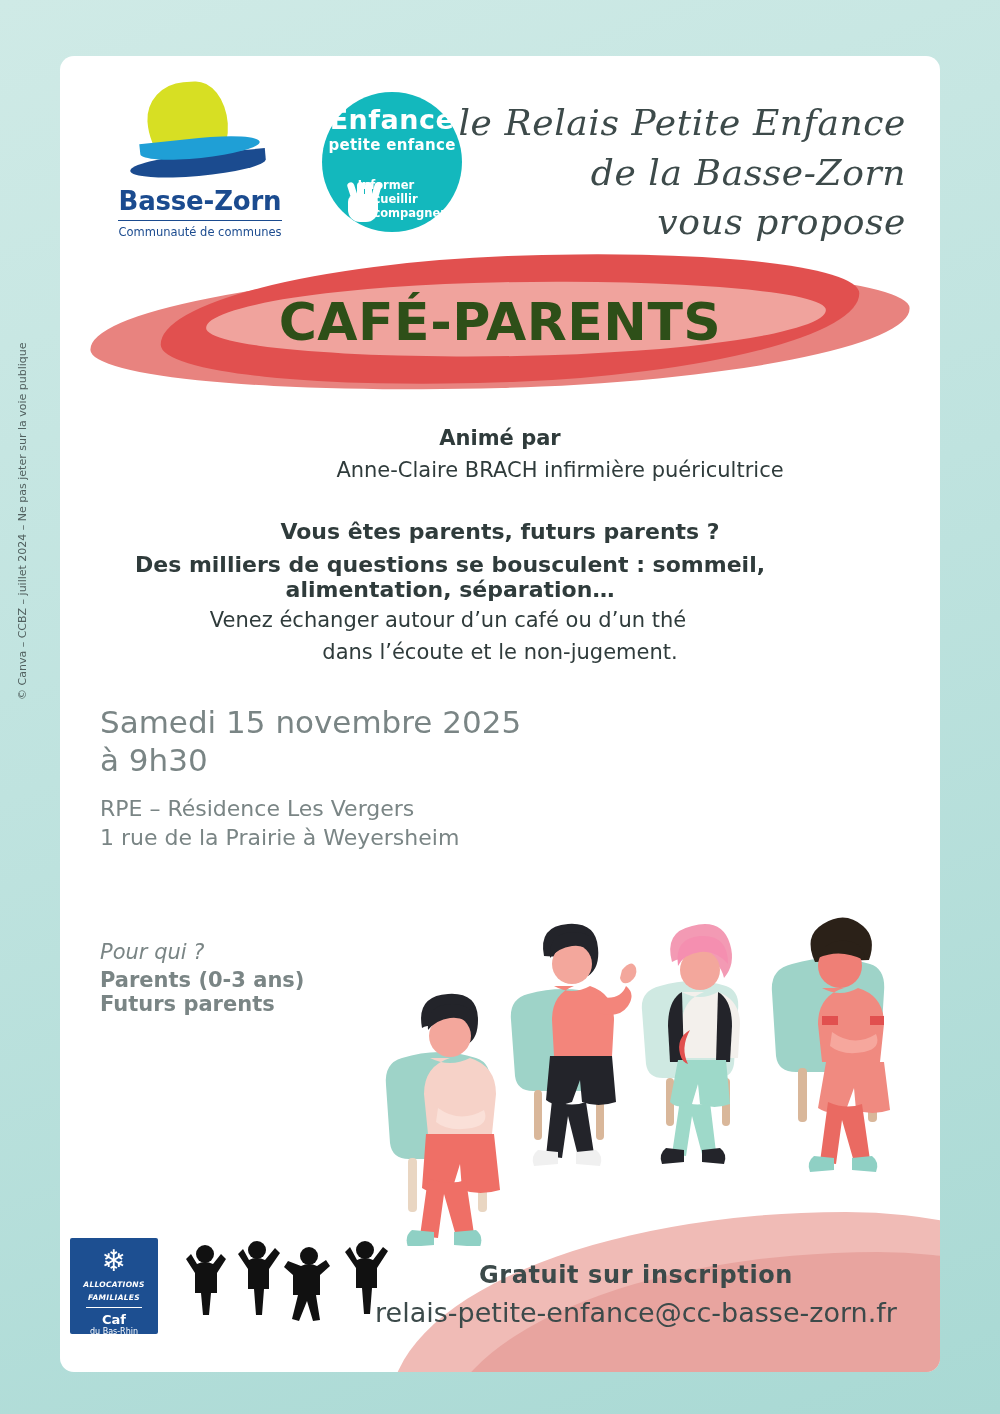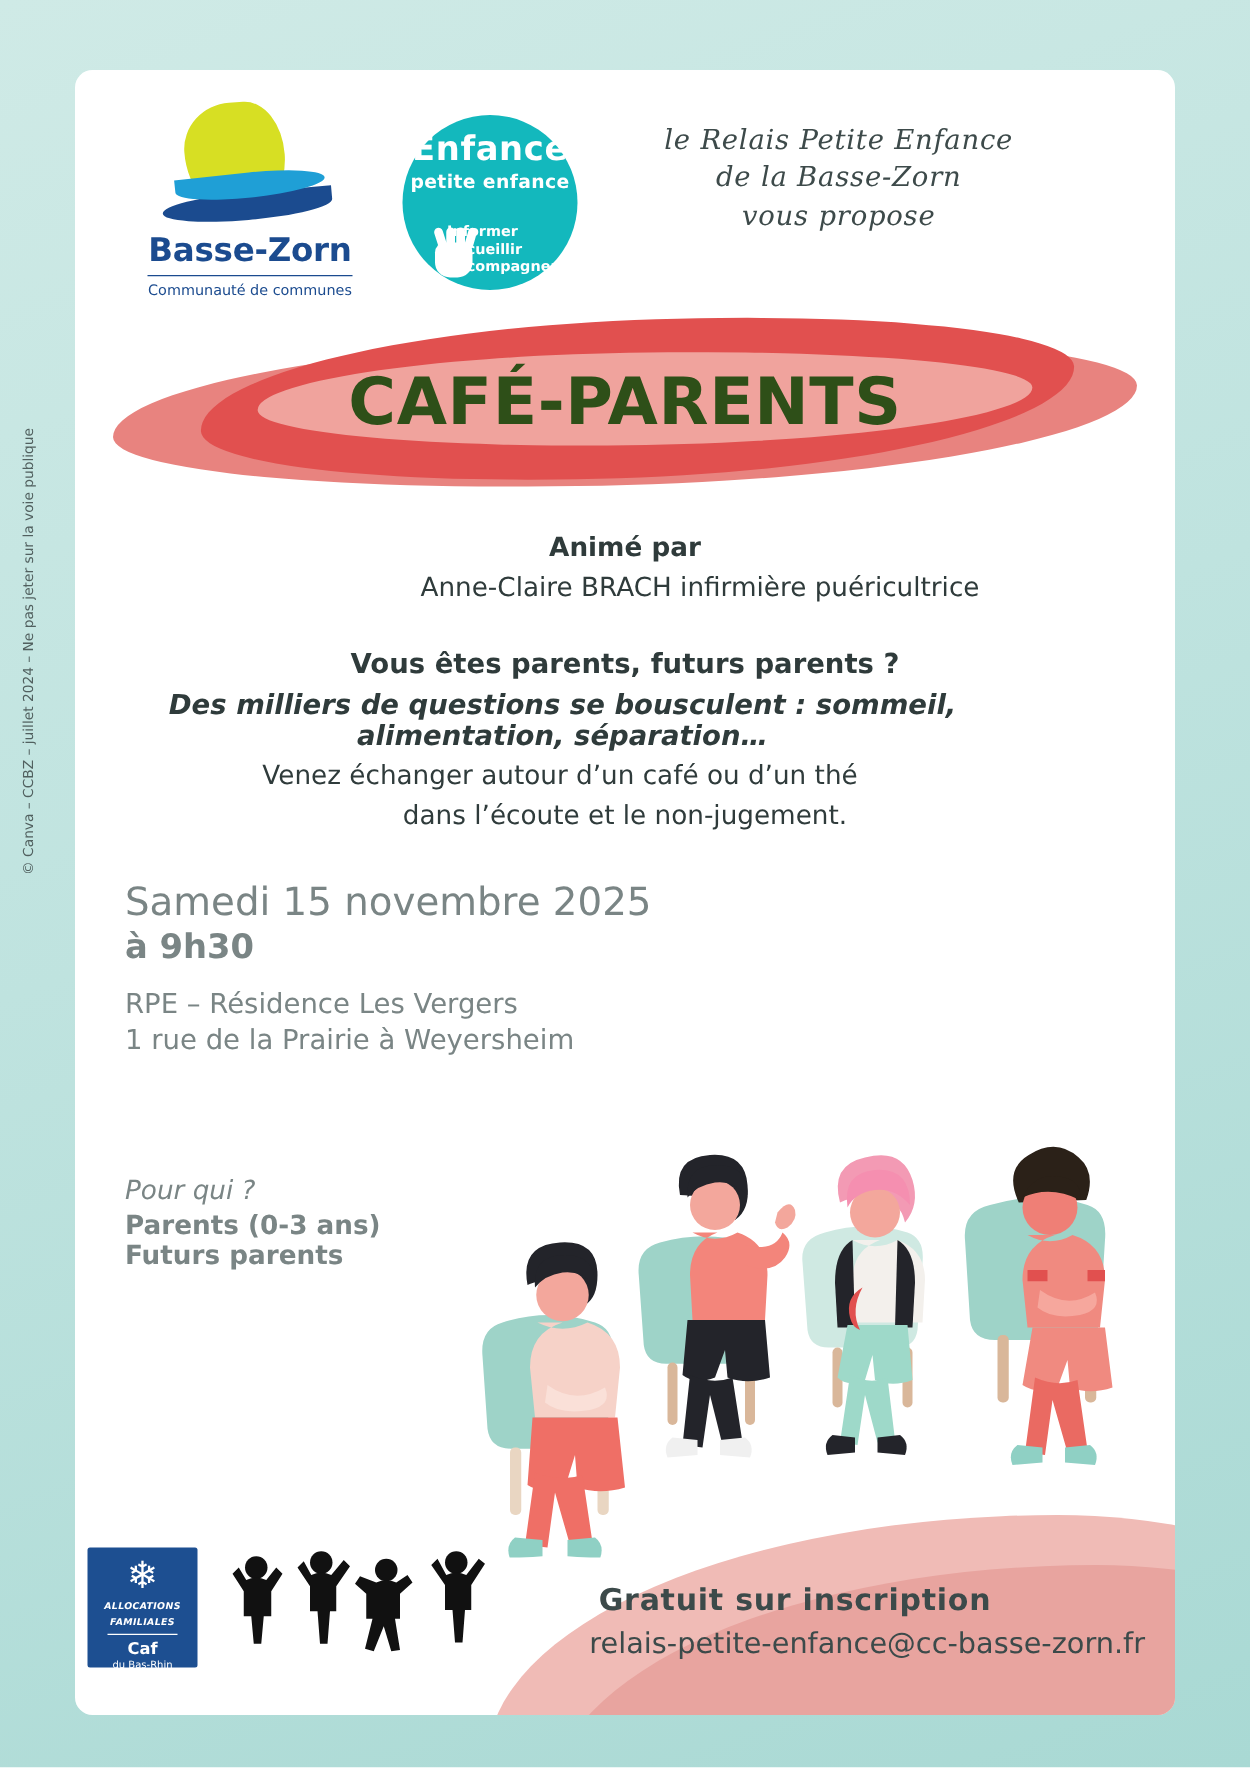--- a/index.html
+++ b/index.html
@@ -153,24 +153,23 @@
     position: absolute;
     right: 34px;
     top: 42px;
     width: 470px;
     text-align: right;
     font-family: "DejaVu Serif", serif;
     font-style: italic;
     color: #3d4a4a;
   }
   .header-script div {
-    font-size: 22px;
+    font-size: 36px;
     line-height: 1.38;
     letter-spacing: 0.6px;
-    text-align: center;
   }
 
   
   .ribbon {
     position: absolute;
     left: 0;
     top: 196px;
     width: 880px;
     height: 150px;
   }
@@ -229,39 +228,39 @@
   .anime-name {
     left: 0; top: 402px; width: 1000px;
     font-size: 21px;
   }
   .q1 {
     left: 0; top: 463px; width: 880px;
     font-size: 22px; font-weight: bold;
   }
   .q2 {
     left: 0; top: 496px; width: 780px;
-    font-size: 22px; font-weight: bold; font-style: italic;
+    font-size: 22px; font-weight: bold;
   }
   .v1 {
     left: 0; top: 552px; width: 776px;
     font-size: 21px;
   }
   .v2 {
     left: 0; top: 584px; width: 880px;
     font-size: 21px;
   }
 
   .when {
     position: absolute;
     left: 40px;
     top: 648px;
     color: #7a8585;
   }
   .when .d1 { font-size: 31px; line-height: 1.22; }
-  .when .d2 { font-size: 27px; line-height: 1.22; font-weight: bold; }
+  .when .d2 { font-size: 31px; line-height: 1.22; }
   .when .p1 { font-size: 22px; margin-top: 14px; line-height: 1.35; }
   .when .p2 { font-size: 22px; line-height: 1.35; }
 
   .who {
     position: absolute;
     left: 40px;
     top: 884px;
     color: #7a8585;
   }
   .who .w0 { font-size: 21px; font-style: italic; }
@@ -323,23 +322,22 @@
     width: 560px;
     text-align: center;
     color: #3c4a4a;
   }
   .footer-text .f1 {
     font-size: 24px;
     font-weight: bold;
     letter-spacing: 0.6px;
   }
   .footer-text .f2 {
-    font-size: 23px;
+    font-size: 27px;
     margin-top: 8px;
-    text-align: right;
   }
 
   .caf {
     position: absolute;
     left: 10px;
     bottom: 38px;
     width: 88px;
     height: 96px;
     background: #1d4f91;
     color: #ffffff;

